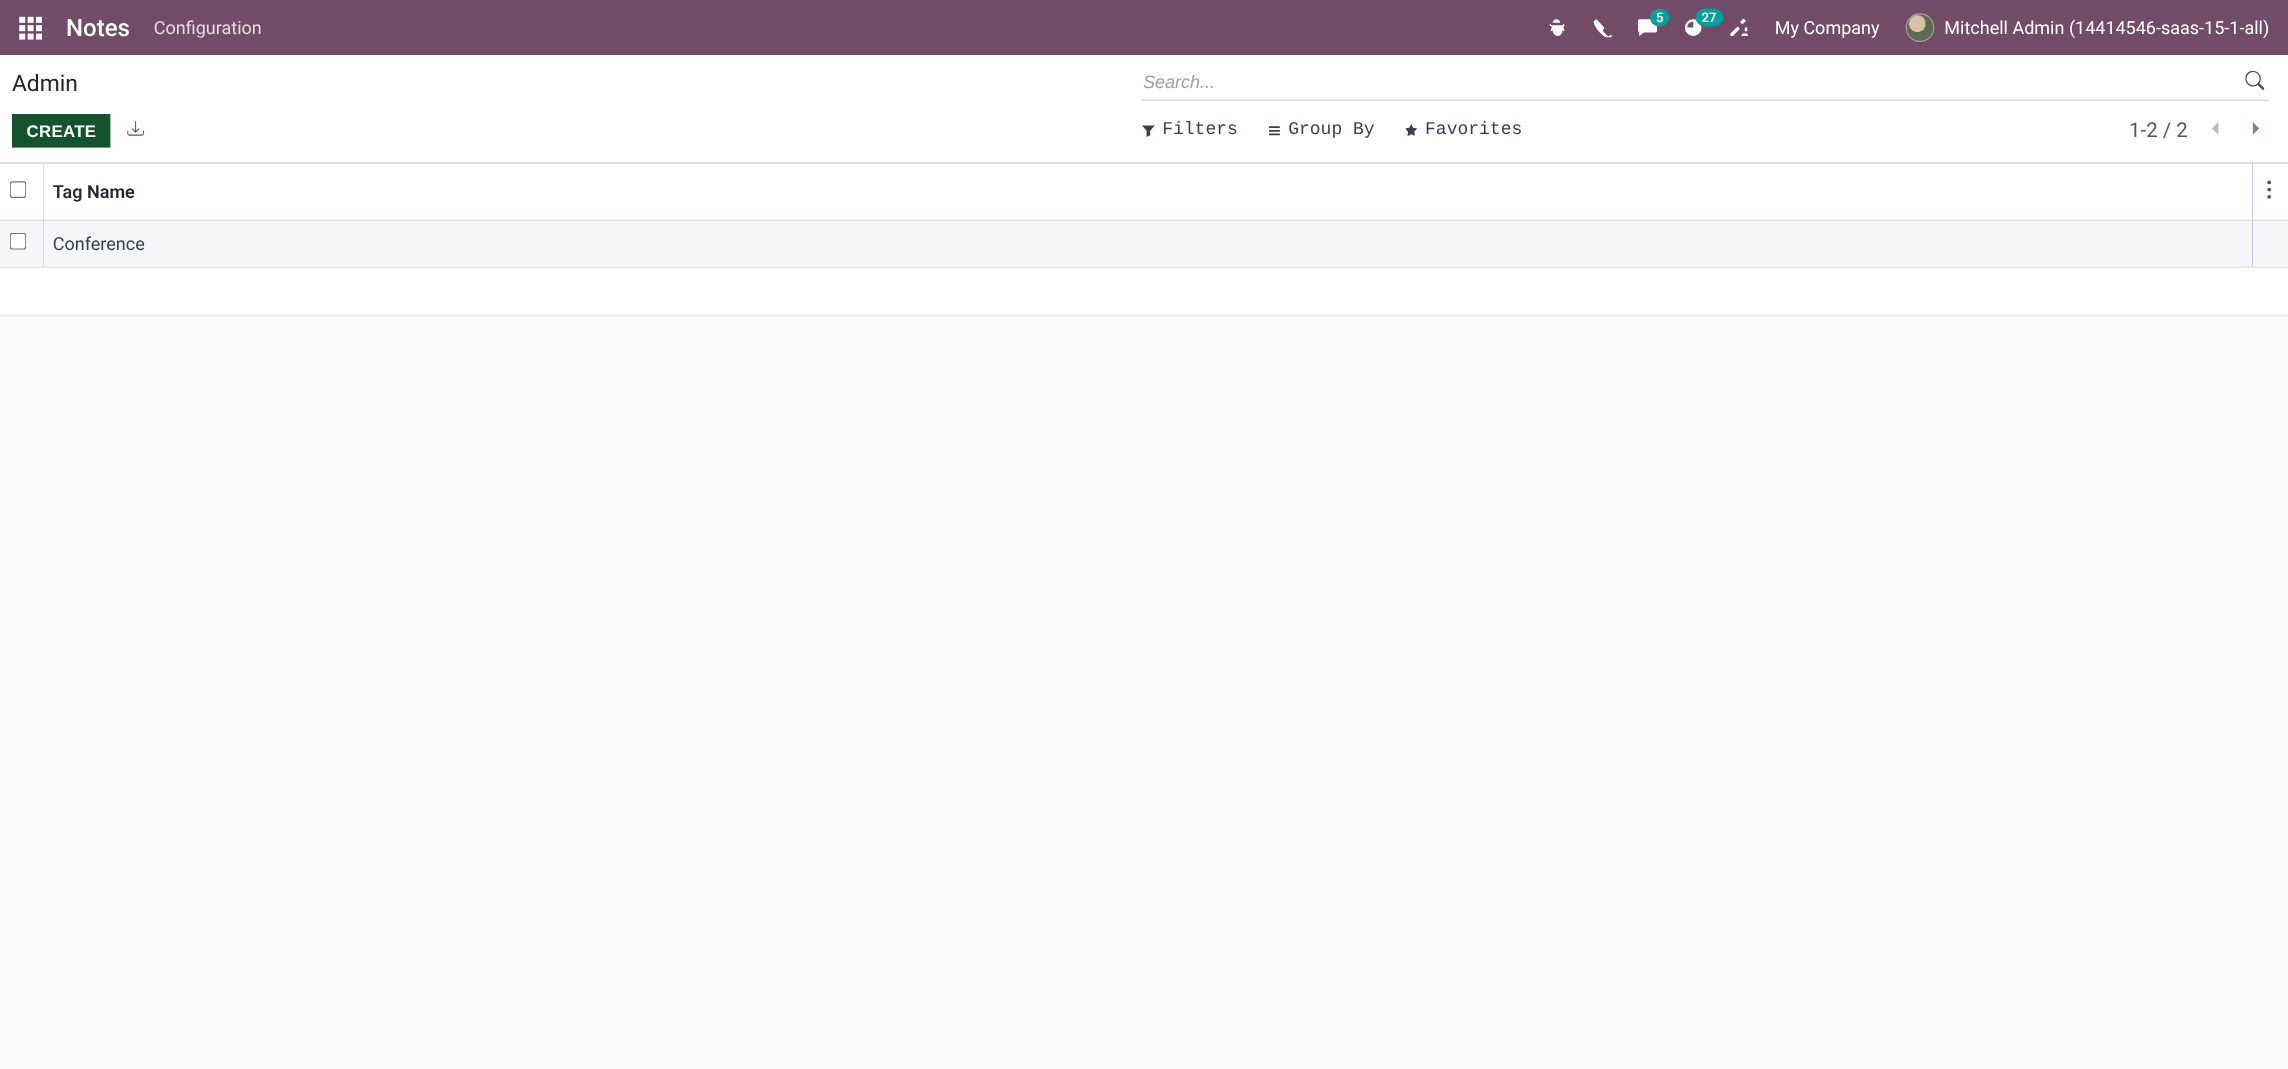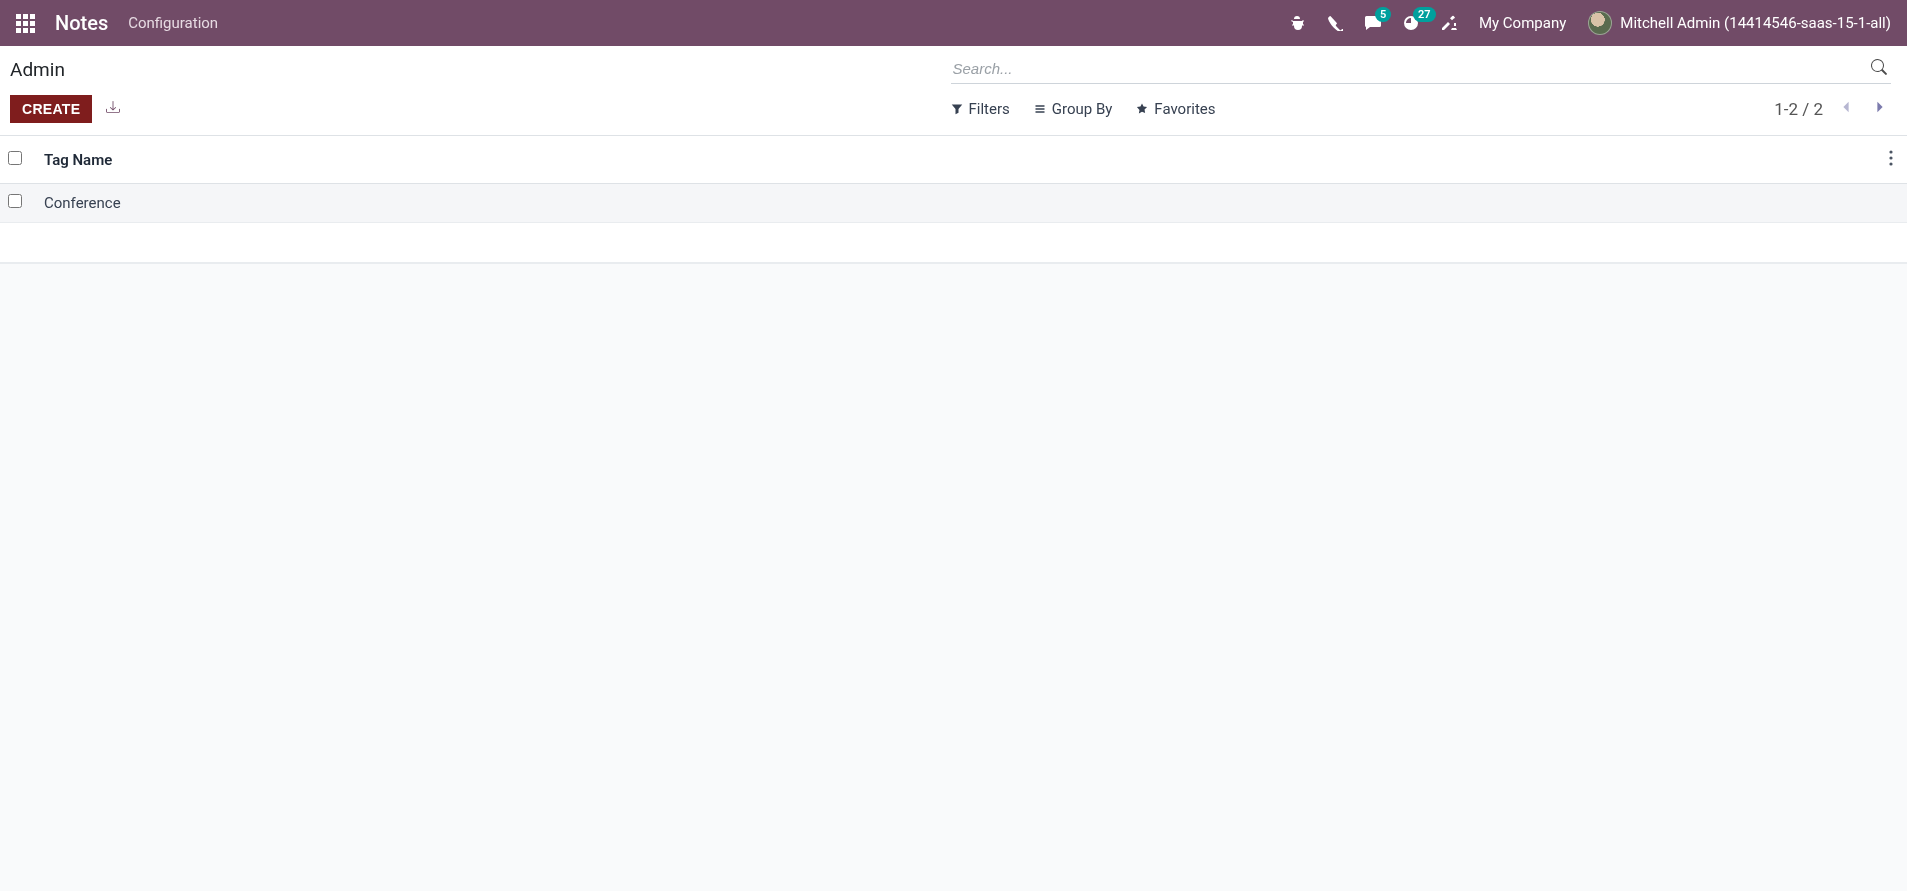--- a/index.html
+++ b/index.html
@@ -36,25 +36,25 @@
   .cp-left { flex: 1; display: flex; align-items: center; gap: 6px; }
   .cp-right { flex: 1; display: flex; align-items: center; }
 
   .search-wrap { flex: 1; display: flex; align-items: center; border-bottom: 1px solid #ced4da; }
   .search-input { flex: 1; border: none; outline: none; padding: 6px 2px; font-size: 15px; background: transparent; font-style: italic; }
   .search-input::placeholder { color: #9aa0a6; }
   .search-btn { background: none; border: none; cursor: pointer; padding: 4px; }
   .search-btn svg { width: 16px; height: 16px; fill: #4c4c4c; }
 
   .btn { border: none; cursor: pointer; font-size: 14px; padding: 6px 12px; }
-  .btn-primary { background: #7f1d1d; color: #fff; font-weight: 600; text-transform: uppercase; letter-spacing: 0.3px; }
+  .btn-primary { background: #14532d; color: #fff; font-weight: 600; text-transform: uppercase; letter-spacing: 0.3px; }
   .btn-icon { background: transparent; color: #714B67; padding: 6px 8px; }
   .btn-icon svg { width: 14px; height: 14px; fill: #714B67; }
 
-  .search-options { display: flex; align-items: center; gap: 24px; }
+  .search-options { display: flex; align-items: center; gap: 24px; font-family: Liberation Mono, monospace; }
   .so-item { display: flex; align-items: center; gap: 6px; cursor: pointer; color: #374151; font-size: 15px; }
   .so-item svg { width: 12px; height: 12px; fill: #374151; }
 
   .pager { margin-left: auto; display: flex; align-items: center; gap: 12px; }
   .pager-value { color: #555; font-size: 17px; text-align: center; }
   .pager-btn { background: none; border: none; cursor: pointer; padding: 4px; }
   .pager-btn.disabled svg { fill: #7C7BAD; opacity: 0.55; }
   .pager-btn svg { width: 14px; height: 14px; fill: #7C7BAD; }
 
   

